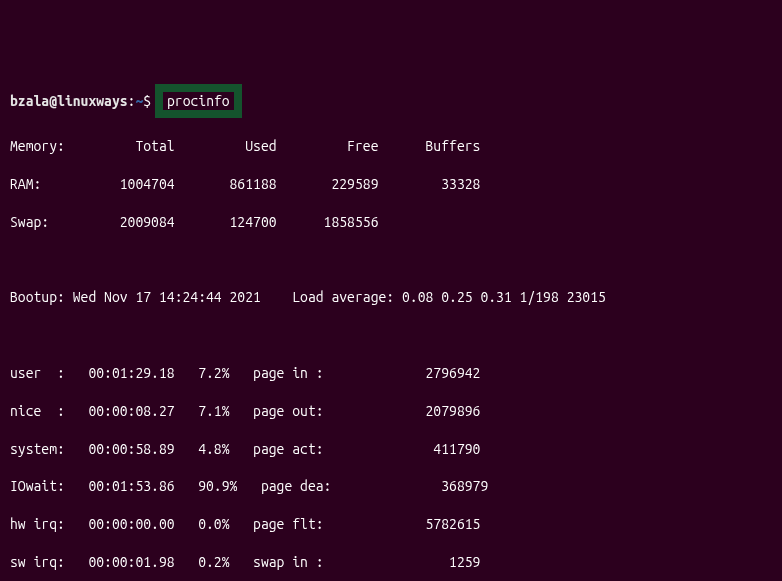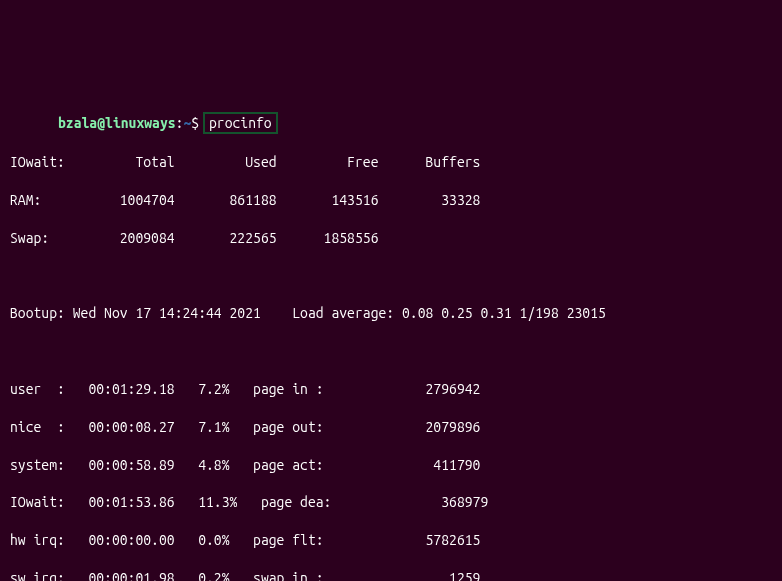--- a/index.html
+++ b/index.html
@@ -8,49 +8,48 @@
       font-size: 14px;
       color: #ffffff;
       margin: 0;
       padding: 8px 10px;
       width: 782px;
       height: 581px;
       box-sizing: border-box;
       line-height: 1.35;
       white-space: pre;
     }
-    .prompt-user { color: #86efac; font-weight: bold; margin-left: 48px; }
+    .prompt-user { color: #e5e5e5; font-weight: bold; }
     .prompt-colon { color: #ffffff; }
     .prompt-path { color: #3465a4; font-weight: bold; }
     .command { color: #ffffff; }
     .highlight-box {
       display: inline-block;
-      border: 2px solid #14532d;
+      border: 8px solid #14532d;
       padding: 0 4px;
       margin-left: -4px;
-      margin-top: 28px;
     }
     .line { display: block; }
   </style>
 </head>
 <body>
 
 
 
 <span class="line"><span class="prompt-user">bzala@linuxways</span><span class="prompt-colon">:</span><span class="prompt-path">~</span><span class="prompt-colon">$ </span><span class="highlight-box"><span class="command">procinfo</span></span></span>
-<span class="line">IOwait:         Total         Used         Free      Buffers</span>
-<span class="line">RAM:          1004704       861188       143516        33328</span>
-<span class="line">Swap:         2009084       222565      1858556</span>
+<span class="line">Memory:         Total         Used         Free      Buffers</span>
+<span class="line">RAM:          1004704       861188       229589        33328</span>
+<span class="line">Swap:         2009084       124700      1858556</span>
 <span class="line"> </span>
 <span class="line">Bootup: Wed Nov 17 14:24:44 2021    Load average: 0.08 0.25 0.31 1/198 23015</span>
 <span class="line"> </span>
 <span class="line">user  :   00:01:29.18   7.2%   page in :             2796942</span>
 <span class="line">nice  :   00:00:08.27   7.1%   page out:             2079896</span>
 <span class="line">system:   00:00:58.89   4.8%   page act:              411790</span>
-<span class="line">IOwait:   00:01:53.86   11.3%   page dea:              368979</span>
+<span class="line">IOwait:   00:01:53.86   90.9%   page dea:              368979</span>
 <span class="line">hw irq:   00:00:00.00   0.0%   page flt:             5782615</span>
 <span class="line">sw irq:   00:00:01.98   0.2%   swap in :                1259</span>
 <span class="line">idle  :   00:15:56.90  77.7%   swap out:               38784</span>
 
 
 
 
 
 
 

